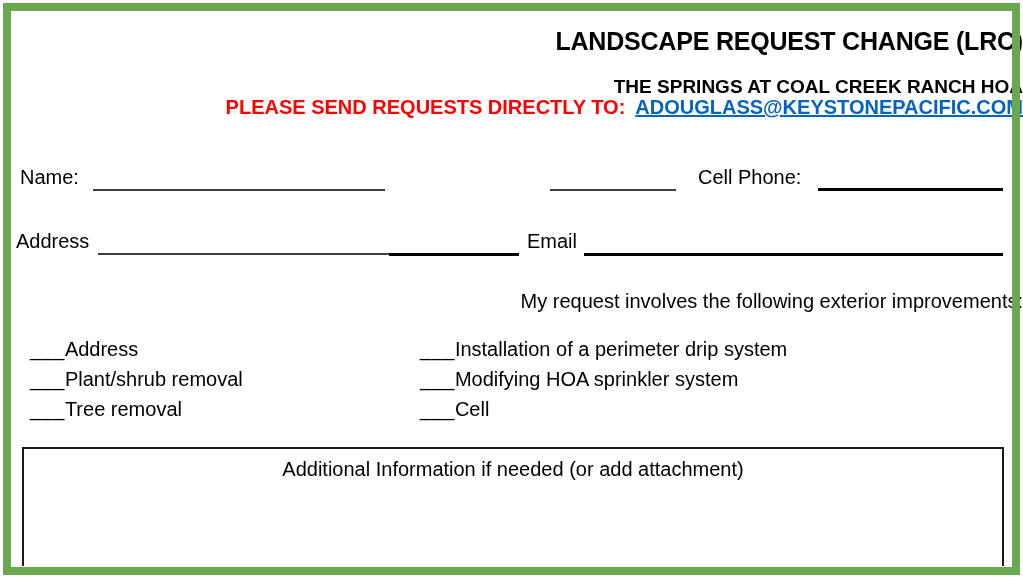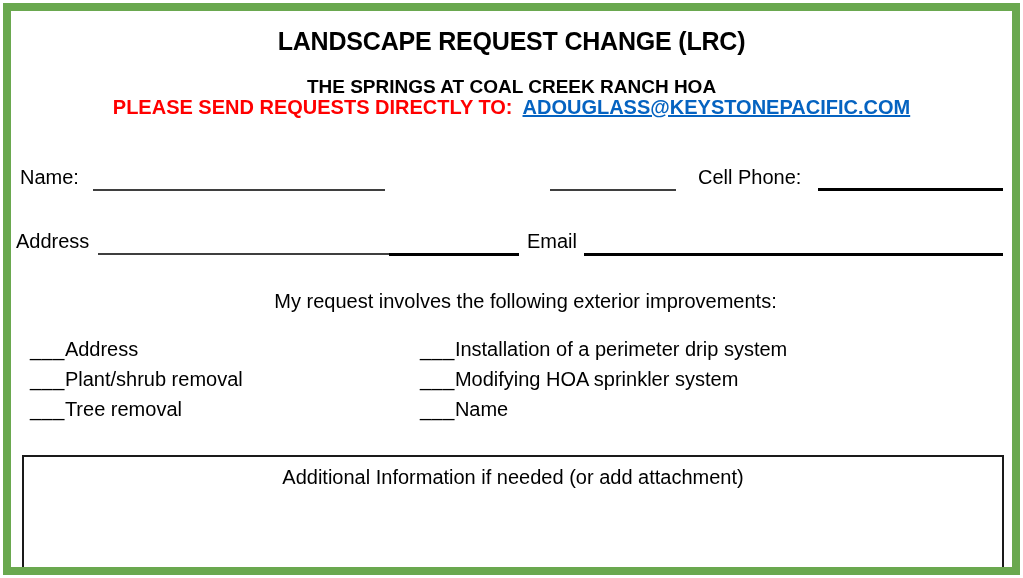--- a/index.html
+++ b/index.html
@@ -25,21 +25,21 @@
   .frame{
     position:absolute;
     left:3px;top:3px;right:3px;bottom:3px;
     border:8px solid var(--green-border);
     z-index:10;
     pointer-events:none;
   }
   .centered{
     position:absolute;
     left:0;right:0;
-    text-align:center;
+    text-align:right;
     white-space:nowrap;
   }
   .title{
     top:27px;
     font-size:25px;
     font-weight:700;
     letter-spacing:-0.2px;
   }
   .subtitle{
     top:76px;
@@ -86,21 +86,20 @@
   .info-box{
     position:absolute;
     left:22px;
     top:447px;
     width:982px;
     height:119px;
     border:2px solid #1a1a1a;
     border-bottom:none;
     background:#ffffff;
     z-index:1;
-    margin-top:8px;
   }
   .box-heading{
     margin-top:9px;
     text-align:center;
     font-size:20px;
   }
 </style>
 </head>
 <body>
 
@@ -141,20 +140,20 @@
     <span class="blank">___</span><span>Tree removal</span>
   </div>
 
   <div class="option" style="left:420px;top:338px">
     <span class="blank">___</span><span>Installation of a perimeter drip system</span>
   </div>
   <div class="option" style="left:420px;top:368px">
     <span class="blank">___</span><span>Modifying HOA sprinkler system</span>
   </div>
   <div class="option" style="left:420px;top:398px">
-    <span class="blank">___</span><span>Name</span>
+    <span class="blank">___</span><span>Cell</span>
   </div>
 
   <div class="info-box">
     <div class="box-heading">Additional Information if needed (or add attachment)</div>
   </div>
 
 </div>
 
 </body></html>

